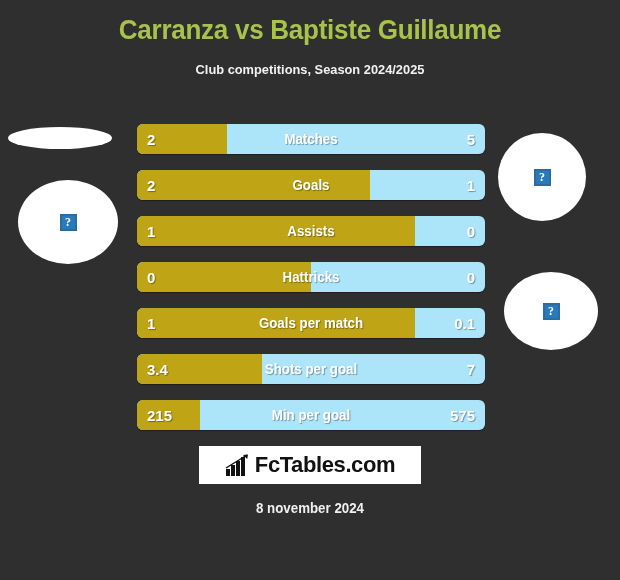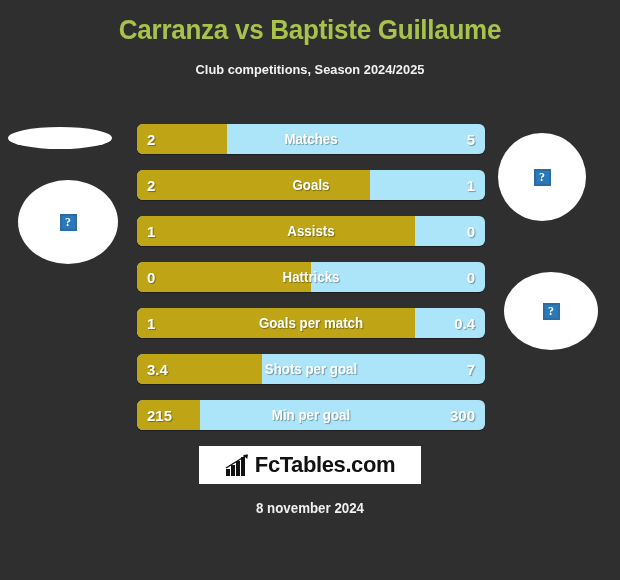--- a/index.html
+++ b/index.html
@@ -201,33 +201,33 @@
     <div class="bar-row" style="background: rgb(172, 229, 250);">
       <div class="bar-fill" style="width: 50%; background: rgb(191, 165, 22);"></div>
       <div class="bar-label">Hattricks</div>
       <div class="bar-home">0</div>
       <div class="bar-away">0</div>
     </div>
     <div class="bar-row" style="background: rgb(172, 229, 250);">
       <div class="bar-fill" style="width: 80%; background: rgb(191, 165, 22);"></div>
       <div class="bar-label">Goals per match</div>
       <div class="bar-home">1</div>
-      <div class="bar-away">0.4</div>
+      <div class="bar-away">0.1</div>
     </div>
     <div class="bar-row" style="background: rgb(172, 229, 250);">
       <div class="bar-fill" style="width: 36%; background: rgb(191, 165, 22);"></div>
       <div class="bar-label">Shots per goal</div>
       <div class="bar-home">3.4</div>
       <div class="bar-away">7</div>
     </div>
     <div class="bar-row" style="background: rgb(172, 229, 250);">
       <div class="bar-fill" style="width: 18%; background: rgb(191, 165, 22);"></div>
       <div class="bar-label">Min per goal</div>
       <div class="bar-home">215</div>
-      <div class="bar-away">300</div>
+      <div class="bar-away">575</div>
     </div>
   </div>
 
 <div class="logo">
   <span class="logo-icon">
     <svg width="24" height="22" viewBox="0 0 24 22" aria-hidden="true">
       <rect x="1" y="15" width="4" height="7" fill="#111111"></rect>
       <rect x="6" y="11" width="4" height="11" fill="#111111"></rect>
       <rect x="11" y="7" width="4" height="15" fill="#111111"></rect>
       <rect x="16" y="3" width="4" height="19" fill="#111111"></rect>

